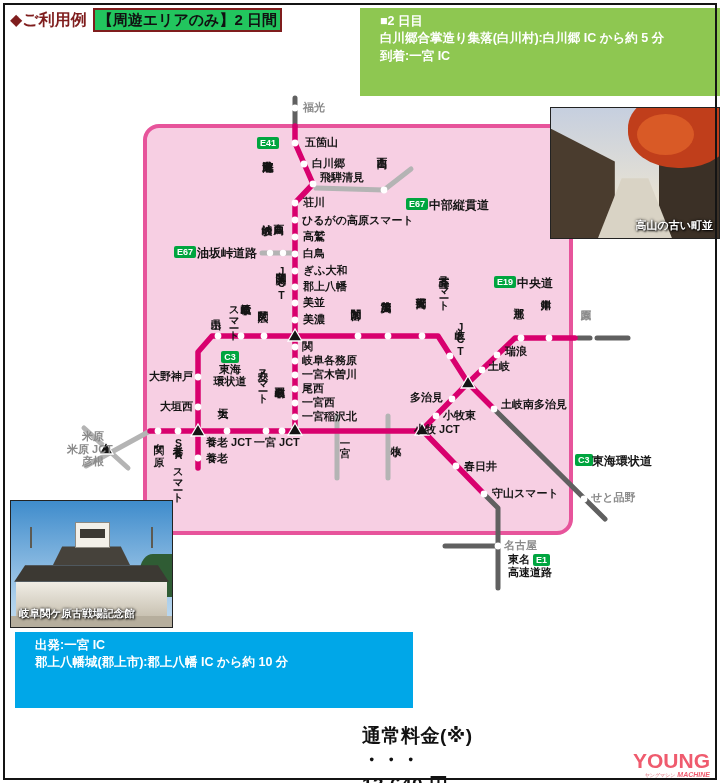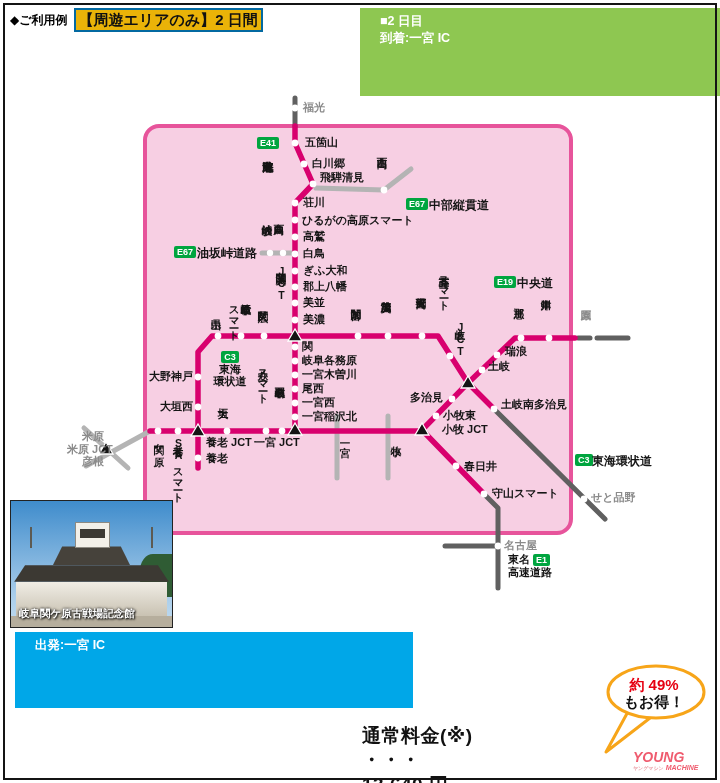--- a/index.html
+++ b/index.html
@@ -1,22 +1,22 @@
 <!DOCTYPE html>
 <html><head>
 <meta charset="utf-8">
 <style>
   html,body{margin:0;padding:0;background:#fff;}
   .page{position:relative;width:720px;height:783px;background:#fff;overflow:hidden;
         font-family:"Liberation Sans","DejaVu Sans",sans-serif;}
   .frame{position:absolute;inset:3px;border:2px solid #141414;pointer-events:none;z-index:30;}
   
   .hdr{position:absolute;left:10px;top:8px;z-index:6;display:flex;align-items:center;gap:6px;}
-  .hdr .t{font-size:12px;font-weight:bold;color:#000000;}
-  .hdr .yb{background:#eab308;border:2px solid #0369a1;font-size:15px;font-weight:bold;color:#111;
+  .hdr .t{font-size:16px;font-weight:bold;color:#7f1d1d;}
+  .hdr .yb{background:#22c55e;border:2px solid #7f1d1d;font-size:15px;font-weight:bold;color:#111;
            padding:0 3px;line-height:20px;}
   
   .daybox{position:absolute;z-index:6;color:#fff;font-weight:bold;font-size:12.5px;
           padding:5px 20px;line-height:1.38;}
   .day2{left:360px;top:8px;width:334px;height:78px;background:#8ec751;}
   .day1{left:15px;top:632px;width:358px;height:66px;background:#00a7e8;}
   
   .ml{position:absolute;z-index:4;font-size:11px;font-weight:bold;color:#151515;
       white-space:nowrap;line-height:1;}
   .v{writing-mode:vertical-rl;text-orientation:upright;font-size:10.5px;letter-spacing:0px;}
@@ -70,38 +70,39 @@
   .prow.plan{color:#e60012;}
   .prow .val{margin-left:4px;}
   
   .bubble{position:absolute;left:598px;top:664px;width:112px;height:92px;z-index:8;}
   .bubble svg{position:absolute;left:0;top:0;}
   .bub-t{position:absolute;left:0;width:112px;text-align:center;font-size:15px;font-weight:bold;z-index:2;}
   .bub-1{top:12px;color:#e60012;}
   .bub-2{top:29px;color:#111;}
   
   .logo{position:absolute;left:633px;top:750px;z-index:8;line-height:1;}
-  .logo .yg{color:#ef5b6e;font-size:14px;font-weight:900;font-style:italic;letter-spacing:0px;}
+  .logo .yg{color:#ef5b6e;font-size:21px;font-weight:900;letter-spacing:0px;}
   .logo .sub{display:flex;justify-content:flex-end;align-items:baseline;gap:2px;margin-top:0;}
   .logo .kana{color:#e99aa2;font-size:5px;font-weight:bold;}
   .logo .mc{color:#ef5b6e;font-size:7px;font-weight:900;font-style:italic;}
 </style>
 </head>
 <body>
 
 <div class="page">
   <div class="frame"></div>
 
   <div class="hdr">
     <span class="t">◆ご利用例</span>
     <span class="yb">【周遊エリアのみ】2 日間</span>
   </div>
 
   <div class="daybox day2">
     <div>■2 日目</div>
+    <div>白川郷合掌造り集落(白川村):白川郷 IC から約 5 分</div>
     <div>到着:一宮 IC</div>
   </div>
 
   <svg width="720" height="783" viewBox="0 0 720 783" style="position:absolute;left:0;top:0;z-index:1">
 
     <rect x="145" y="126" width="426" height="407" rx="14" fill="#f7cfe3" stroke="#e7549b" stroke-width="4"></rect>
 
     <g stroke="#b4b4b4" stroke-width="5" fill="none" stroke-linecap="round" stroke-linejoin="round">
       <polyline points="316,188 384,190 411,169"></polyline>
       <line x1="262" y1="253" x2="296" y2="253"></line>
@@ -220,21 +221,21 @@
   <div class="ml" style="left:206px;top:437px">養老 JCT</div>
   <div class="ml" style="left:206px;top:453px">養老</div>
   <div class="ml v" style="left:154px;top:437px">関ヶ原</div>
   <div class="ml v" style="left:173px;top:437px">養老SAスマート</div>
   <div class="ml v" style="left:218px;top:400px">大垣</div>
   <div class="ml v" style="left:258px;top:362px">安八スマート</div>
   <div class="ml v" style="left:275px;top:379px">岐阜羽島</div>
   <div class="ml" style="left:254px;top:437px">一宮 JCT</div>
   <div class="ml v" style="left:340px;top:438px">一宮</div>
   <div class="ml v" style="left:391px;top:438px">小牧</div>
-  <div class="ml" style="left:442px;top:424px">小牧 JCT</div>
+  <div class="ml" style="left:414px;top:424px">小牧 JCT</div>
   <div class="ml" style="left:443px;top:410px">小牧東</div>
   <div class="ml" style="left:410px;top:392px">多治見</div>
   <div class="ml v" style="left:351px;top:301px">富加関</div>
   <div class="ml v" style="left:381px;top:293px">美濃加茂</div>
   <div class="ml v" style="left:416px;top:290px">可児御嵩</div>
   <div class="ml v" style="left:439px;top:269px">五斗蒔スマート</div>
   <div class="ml v" style="left:455px;top:321px">土岐JCT</div>
   <div class="ml" style="left:488px;top:361px">土岐</div>
   <div class="ml" style="left:505px;top:346px">瑞浪</div>
   <div class="ml v" style="left:514px;top:300px">恵那</div>
@@ -262,58 +263,59 @@
     <div>東海</div>
     <div>環状道</div>
   </div>
   <span class="badge" style="left:575px;top:454px">C3</span>
   <div class="ml rd" style="left:592px;top:455px">東海環状道</div>
   <div class="e1block">
     <div><span>東名</span><span class="badge">E1</span></div>
     <div>高速道路</div>
   </div>
 
+  <div class="photo takayama">
+    <div class="t-sky"></div>
+    <div class="t-bl"></div>
+    <div class="t-br"></div>
+    <div class="t-road"></div>
+    <div class="t-tree"></div>
+    <div class="ph-cap" style="right:6px;bottom:5px">高山の古い町並</div>
+  </div>
   <div class="photo sekigahara">
     <div class="s-sky"></div>
     <div class="s-trees"></div>
     <div class="s-ground"></div>
     <div class="s-base"></div>
     <div class="s-roof"></div>
     <div class="s-upper"></div>
     <div class="s-tower"></div>
     <div class="s-flag1"></div>
     <div class="s-flag2"></div>
     <div class="ph-cap" style="left:8px;bottom:6px;font-size:10.5px">岐阜関ケ原古戦場記念館</div>
   </div>
 
   <div class="daybox day1">
     <div>出発:一宮 IC</div>
+    <div>郡上八幡城(郡上市):郡上八幡 IC から約 10 分</div>
   </div>
 
   <div class="pricing">
     <div class="prow normal">
       <span class="lab">通常料金(※)</span>
       <span class="dots">・・・</span>
       <span class="val">13,640 円</span>
     </div>
     <div class="prow plan">
       <span class="lab">本プラン料金</span>
       <span class="dots">・・・</span>
       <span class="val">6,900 円</span>
     </div>
   </div>
 
-  <div class="bubble">
-    <svg width="112" height="92" viewBox="0 0 112 92">
-      <path d="M32,44 L8,88 L52,54 Z" fill="#fff" stroke="#f7a519" stroke-width="3" stroke-linejoin="round"></path>
-      <ellipse cx="58" cy="28" rx="48" ry="26" fill="#fff" stroke="#f7a519" stroke-width="3"></ellipse>
-    </svg>
-    <div class="bub-t bub-1">約 49%</div>
-    <div class="bub-t bub-2">もお得！</div>
-  </div>
 
   <div class="logo">
     <div class="yg">YOUNG</div>
     <div class="sub">
       <span class="kana">ヤングマシン</span>
       <span class="mc">MACHINE</span>
     </div>
   </div>
 </div>
 

